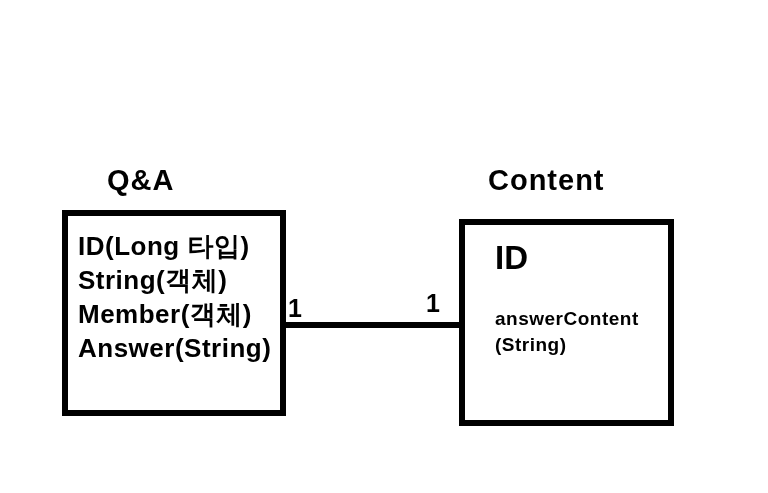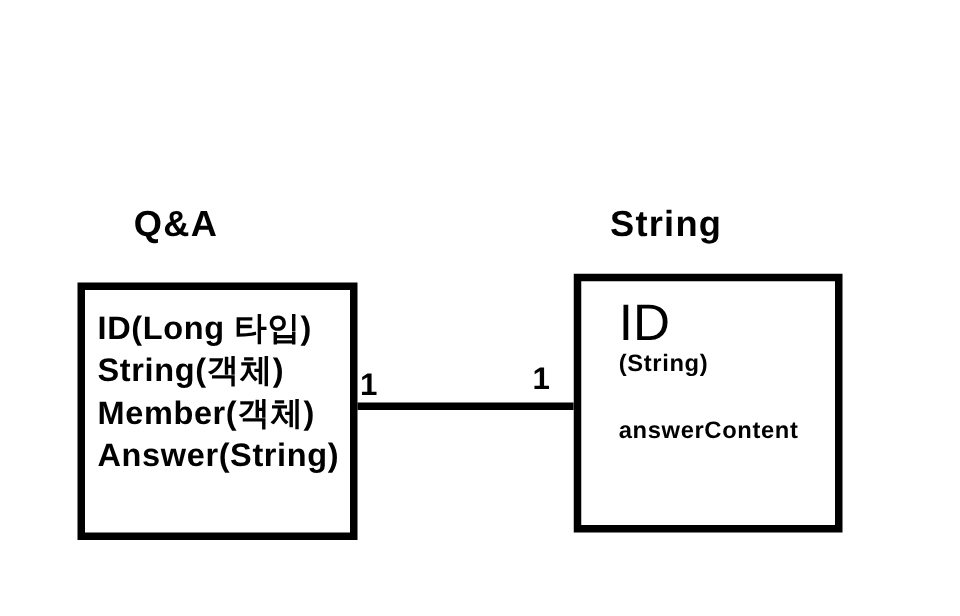--- a/index.html
+++ b/index.html
@@ -26,39 +26,39 @@
   }
   .title-qna   { left: 107px; top: 126px; }
   .title-answer{ left: 488px; top: 126px; }
 
   .entity-box {
     position: absolute;
     border: 6px solid var(--stroke, #000000);
     background: var(--bg, #ffffff);
   }
   .box-qna {
-    left: 62px; top: 188px;
+    left: 62px; top: 172px;
     width: 224px; height: 206px;
     padding: 13px 0 0 10px;
   }
   .box-answer {
     left: 459px; top: 181px;
     width: 215px; height: 207px;
     padding: 12px 0 0 30px;
   }
   .attr {
     font-weight: bold;
     font-size: 26px;
     line-height: 34px;
     white-space: nowrap;
     letter-spacing: 0.5px;
   }
   .answer-id {
-    font-weight: normal;
-    font-size: 41px;
+    font-weight: bold;
+    font-size: 33px;
     line-height: 42px;
     white-space: nowrap;
   }
   .answer-attr {
     font-weight: bold;
     font-size: 19px;
     line-height: 26px;
     white-space: nowrap;
     letter-spacing: 0.5px;
   }
@@ -80,34 +80,34 @@
   .mult-left  { left: 288px; top: 258px; }
   .mult-right { left: 426px; top: 253px; }
 </style>
 </head>
 <body>
 
 <div class="canvas">
 
   <div class="entity-title title-qna">Q&amp;A</div>
 
-  <div class="entity-title title-answer">String</div>
+  <div class="entity-title title-answer">Content</div>
 
   <div class="entity-box box-qna">
     <div class="attr">ID(Long 타입)</div>
     <div class="attr">String(객체)</div>
     <div class="attr">Member(객체)</div>
     <div class="attr">Answer(String)</div>
   </div>
 
   <div class="connector"></div>
 
   <span class="mult mult-left">1</span>
 
   <span class="mult mult-right">1</span>
 
   <div class="entity-box box-answer">
     <div class="answer-id">ID</div>
+    <div class="answer-attr answer-attr-first">answerContent</div>
     <div class="answer-attr">(String)</div>
-    <div class="answer-attr answer-attr-first">answerContent</div>
   </div>
 
 </div>
 
 </body></html>

